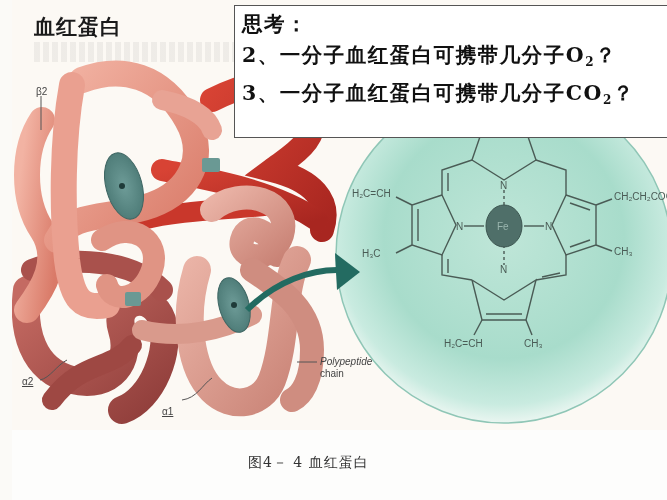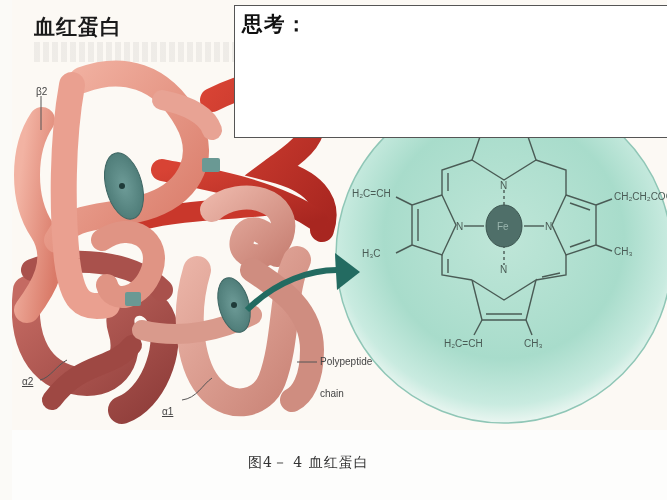--- a/index.html
+++ b/index.html
@@ -82,22 +82,22 @@
 
     <line x1="29" y1="36" x2="29" y2="70" stroke="#555" stroke-width="1"></line>
     <path d="M28 320 C38 318 45 305 55 300" fill="none" stroke="#555" stroke-width="1"></path>
     <path d="M170 340 C185 338 190 325 200 318" fill="none" stroke="#555" stroke-width="1"></path>
     <line x1="285" y1="302" x2="305" y2="302" stroke="#555" stroke-width="1"></line>
   </svg>
 
   <span class="lbl" style="left:24px; top:86px;">β2</span>
   <span class="lbl" style="left:10px; top:376px;text-decoration:underline;">α2</span>
   <span class="lbl" style="left:150px; top:406px;text-decoration:underline;">α1</span>
-  <span class="lbl" style="left:308px; top:356px;">Polypeptide</span>
-  <span class="lbl" style="left:308px; top:368px;margin-top:20px;">chain</span>
+  <span class="lbl" style="left:308px; top:356px;font-style:italic;">Polypeptide</span>
+  <span class="lbl" style="left:308px; top:368px;">chain</span>
 
   <svg class="heme-panel" viewBox="0 0 340 340">
     <defs>
       <radialGradient id="gHeme" cx="0.5" cy="0.45" r="0.55">
         <stop offset="0" stop-color="#bfe6d8"></stop>
         <stop offset="0.65" stop-color="#a8dccb"></stop>
         <stop offset="0.9" stop-color="#c9ebe0"></stop>
         <stop offset="1" stop-color="#eaf6f1"></stop>
       </radialGradient>
     </defs>
@@ -150,16 +150,22 @@
     <text class="chem" x="190" y="262">CH₃</text>
   </svg>
 
   <svg class="arrow" viewBox="0 0 120 80">
     <path d="M5 65 C35 35 70 25 95 25" fill="none" stroke="#236b61" stroke-width="6"></path>
     <polygon points="93,8 118,27 95,45" fill="#236b61"></polygon>
   </svg>
 
   <div class="qbox">
     <div class="qline">思考：</div>
+    <div class="qline">
+      <span>2、</span><span>一分子血红蛋白可携带几分子O</span><sub>2</sub><span>？</span>
+    </div>
+    <div class="qline">
+      <span>3、</span><span>一分子血红蛋白可携带几分子CO</span><sub>2</sub><span>？</span>
+    </div>
   </div>
 
   <div class="caption">图4－ 4 血红蛋白</div>
 </div>
 
 </body></html>

